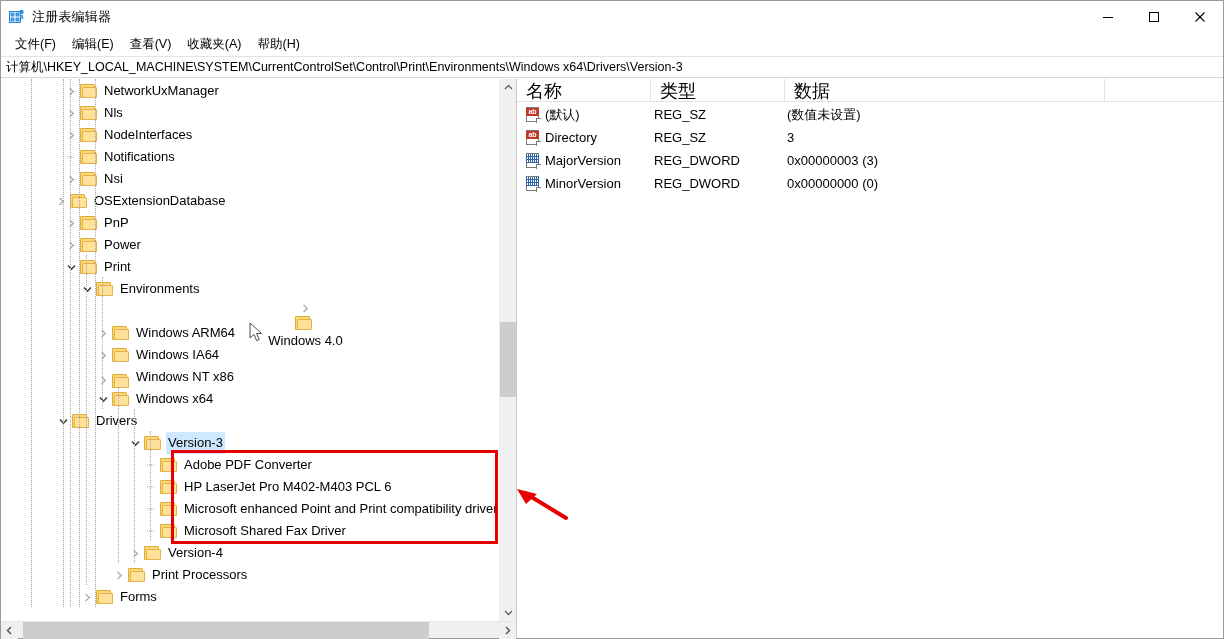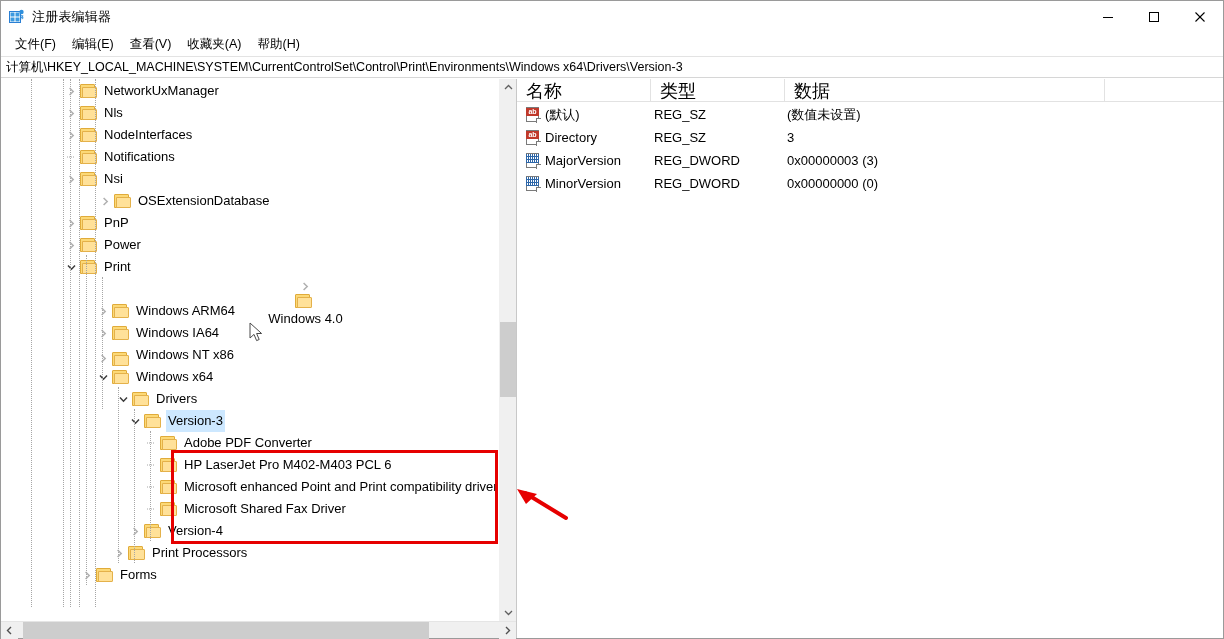--- a/index.html
+++ b/index.html
@@ -386,21 +386,21 @@
                 <svg width="9" height="9" viewBox="0 0 9 9">
                   <path d="M2.6 1 L6.2 4.5 L2.6 8" fill="none" stroke="#b0b0b0" stroke-width="1.5"></path>
                 </svg>
               </span>
               <span class="folder">
                 <span class="f-back"></span>
                 <span class="f-front"></span>
               </span>
               <span class="tlabel">Nsi</span>
             </div>
-            <div class="trow" style="padding-left: 96px;">
+            <div class="trow" style="padding-left: 52px;">
               <span class="chev">
                 <svg width="9" height="9" viewBox="0 0 9 9">
                   <path d="M2.6 1 L6.2 4.5 L2.6 8" fill="none" stroke="#b0b0b0" stroke-width="1.5"></path>
                 </svg>
               </span>
               <span class="folder">
                 <span class="f-back"></span>
                 <span class="f-front"></span>
               </span>
               <span class="tlabel">OSExtensionDatabase</span>
@@ -434,20 +434,32 @@
                 <svg width="9" height="9" viewBox="0 0 9 9">
                   <path d="M1 2.6 L4.5 6.2 L8 2.6" fill="none" stroke="#3c3c3c" stroke-width="1.5"></path>
                 </svg>
               </span>
               <span class="folder">
                 <span class="f-back"></span>
                 <span class="f-front"></span>
               </span>
               <span class="tlabel">Print</span>
             </div>
+            <div class="trow" style="padding-left: 78px;">
+              <span class="chev">
+                <svg width="9" height="9" viewBox="0 0 9 9">
+                  <path d="M1 2.6 L4.5 6.2 L8 2.6" fill="none" stroke="#3c3c3c" stroke-width="1.5"></path>
+                </svg>
+              </span>
+              <span class="folder">
+                <span class="f-back"></span>
+                <span class="f-front"></span>
+              </span>
+              <span class="tlabel">Environments</span>
+            </div>
             <div class="trow" style="padding-left: 94px; flex-direction: column;">
               <span class="chev">
                 <svg width="9" height="9" viewBox="0 0 9 9">
                   <path d="M2.6 1 L6.2 4.5 L2.6 8" fill="none" stroke="#b0b0b0" stroke-width="1.5"></path>
                 </svg>
               </span>
               <span class="folder">
                 <span class="f-back"></span>
                 <span class="f-front"></span>
               </span>
@@ -494,21 +506,21 @@
                 <svg width="9" height="9" viewBox="0 0 9 9">
                   <path d="M1 2.6 L4.5 6.2 L8 2.6" fill="none" stroke="#3c3c3c" stroke-width="1.5"></path>
                 </svg>
               </span>
               <span class="folder">
                 <span class="f-back"></span>
                 <span class="f-front"></span>
               </span>
               <span class="tlabel">Windows x64</span>
             </div>
-            <div class="trow" style="padding-left: 114px; align-items: center;">
+            <div class="trow" style="padding-left: 54px; align-items: center;">
               <span class="chev">
                 <svg width="9" height="9" viewBox="0 0 9 9">
                   <path d="M1 2.6 L4.5 6.2 L8 2.6" fill="none" stroke="#3c3c3c" stroke-width="1.5"></path>
                 </svg>
               </span>
               <span class="folder">
                 <span class="f-back"></span>
                 <span class="f-front"></span>
               </span>
               <span class="tlabel">Drivers</span>

